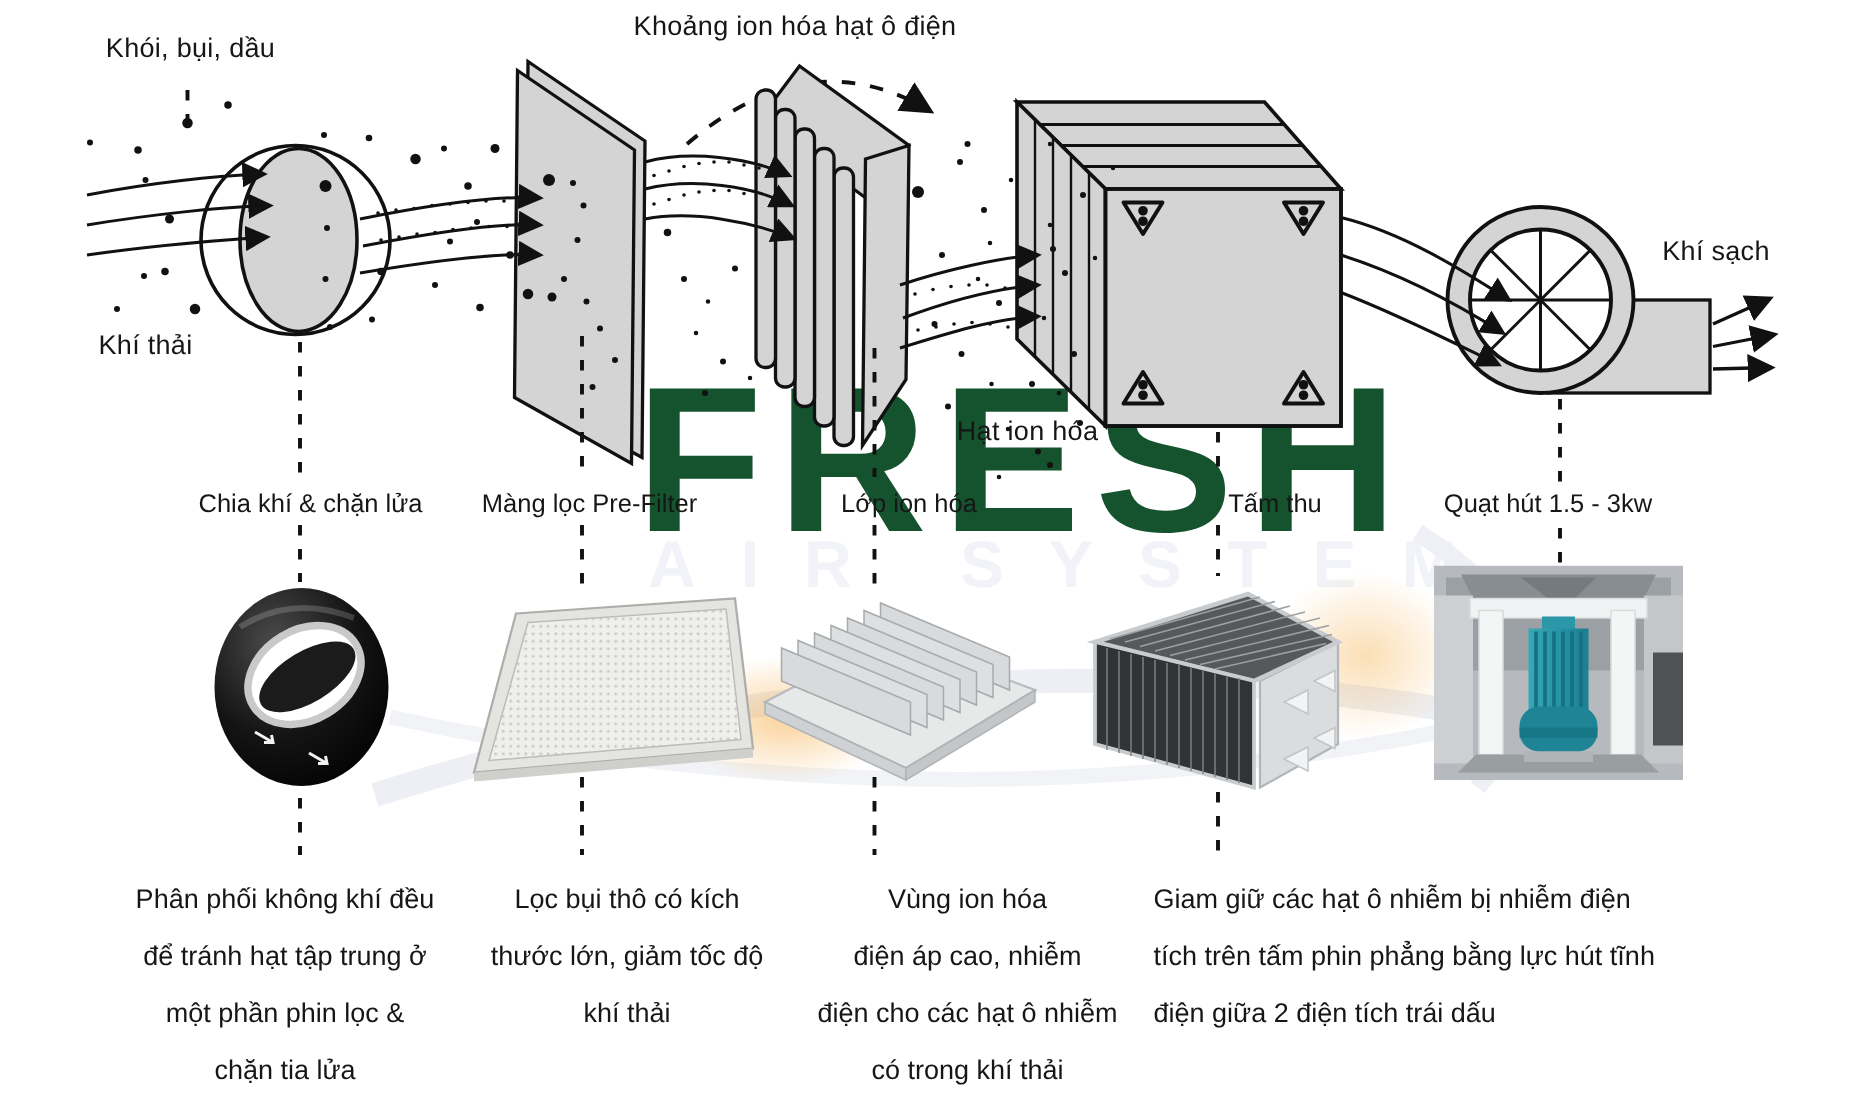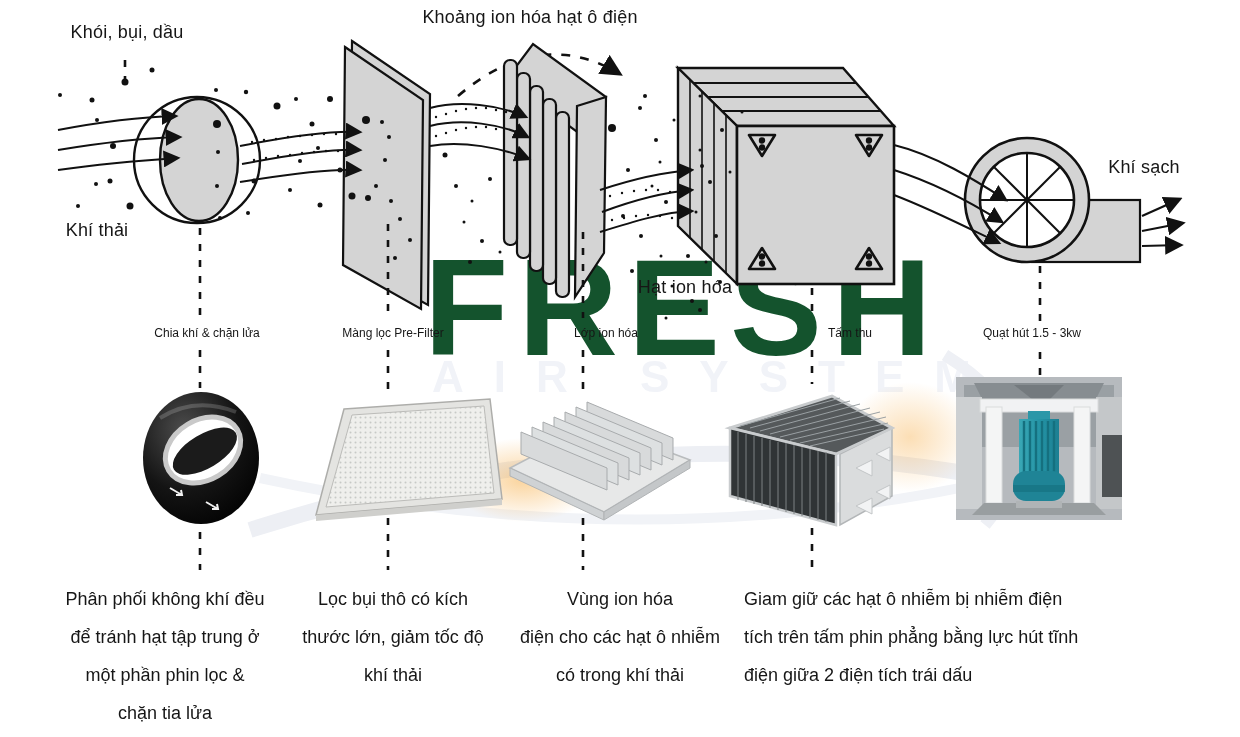--- a/index.html
+++ b/index.html
@@ -1,23 +1,23 @@
 <!DOCTYPE html>
 <html><head>
 <meta charset="utf-8">
 <style>
   html,body{margin:0;padding:0;background:#fff;}
   .canvas{position:relative;width:1240px;height:737px;background:#ffffff;overflow:hidden;
           font-family:"Liberation Sans","DejaVu Sans",sans-serif;color:#161616;}
   .abs{position:absolute;}
   .ctr{transform:translateX(-50%);}
   .toplabel{font-size:18px;white-space:nowrap;letter-spacing:.2px;}
-  .stage-label{font-size:12px;white-space:nowrap;}
+  .stage-label{font-size:17px;white-space:nowrap;}
   .desc-line{font-size:18px;line-height:38px;white-space:nowrap;}
-  .desc-block{text-align:center;}
+  .desc-block{text-align:center;margin-left:25px;}
   .desc-block.left{text-align:left;}
   .wm1{font-size:138px;font-weight:bold;letter-spacing:10px;color:#14532d;white-space:nowrap;}
   .wm2{font-size:44px;font-weight:bold;letter-spacing:30px;color:#f1f3f8;white-space:nowrap;}
   .blob{border-radius:50%;}
   svg{display:block;}
 </style>
 </head>
 <body>
 
 <div class="canvas">
@@ -425,20 +425,21 @@
     <div class="desc-line">một phần phin lọc &amp;</div>
     <div class="desc-line">chặn tia lửa</div>
   </div>
   <div class="abs desc-block ctr" style="left:393px;top:580px;">
     <div class="desc-line">Lọc bụi thô có kích</div>
     <div class="desc-line">thước lớn, giảm tốc độ</div>
     <div class="desc-line">khí thải</div>
   </div>
   <div class="abs desc-block ctr" style="left:620px;top:580px;">
     <div class="desc-line">Vùng ion hóa</div>
+    <div class="desc-line">điện áp cao, nhiễm</div>
     <div class="desc-line">điện cho các hạt ô nhiễm</div>
     <div class="desc-line">có trong khí thải</div>
   </div>
   <div class="abs desc-block left" style="left:744px;top:580px;">
     <div class="desc-line">Giam giữ các  hạt ô nhiễm bị nhiễm điện</div>
     <div class="desc-line">tích trên tấm phin phẳng bằng lực hút tĩnh</div>
     <div class="desc-line">điện giữa 2 điện tích trái dấu</div>
   </div>
 
 </div>

